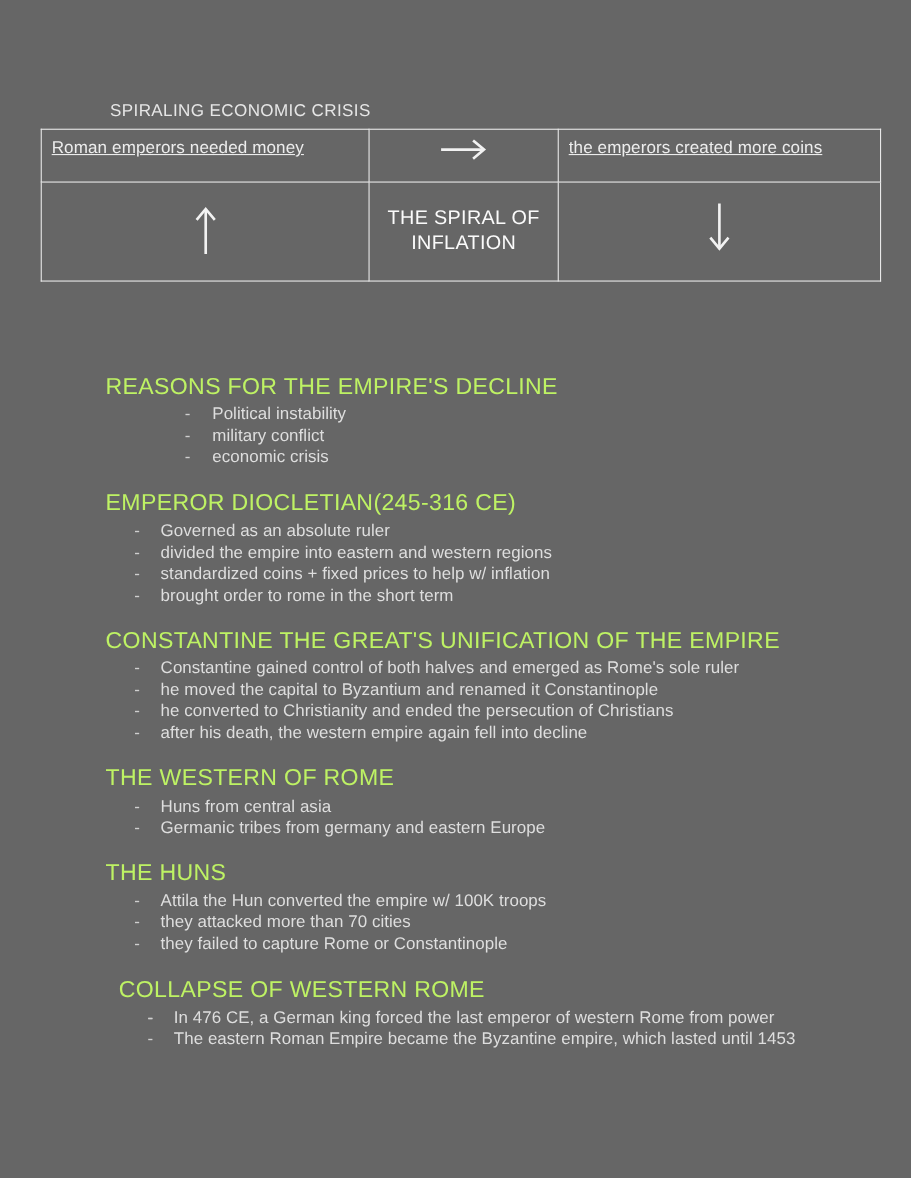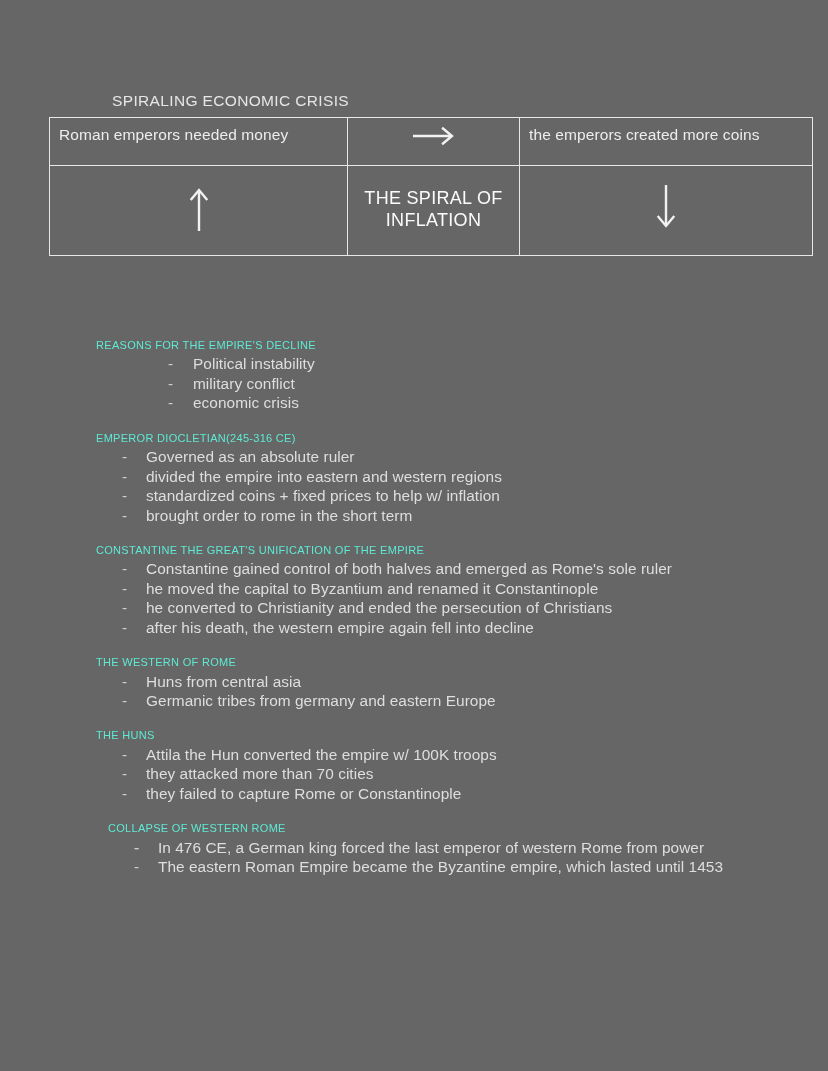--- a/index.html
+++ b/index.html
@@ -13,21 +13,21 @@
     background: #666666;
     font-family: "Liberation Sans", sans-serif;
     overflow: hidden;
     position: relative;
     -webkit-font-smoothing: antialiased;
   }
 
   
   .diagram-wrap {
     position: absolute;
-    left: 49px;
+    left: 37px;
     top: 92px;
     width: 763px;
   }
   .diagram-title {
     font-size: 15.5px;
     letter-spacing: 0.35px;
     color: #e6e6e6;
     padding-left: 63px;
     margin-bottom: 7px;
     white-space: nowrap;
@@ -41,21 +41,21 @@
     border: 1px solid #e8e8e8;
     color: #ececec;
     vertical-align: top;
     padding: 7px 9px 8px 9px;
   }
   .col-left   { width: 298px; }
   .col-mid    { width: 172px; }
   .col-right  { width: 293px; }
 
   .row-tall td { height: 74px; vertical-align: middle; }
-  .row-short td { height: 32px; }
+  .row-short td { height: 32px; text-decoration: underline; }
 
   .cell-text {
     font-size: 15.5px;
     line-height: 1.32;
     color: #ededed;
     letter-spacing: 0.1px;
   }
   .cell-center {
     text-align: center;
     vertical-align: middle;
@@ -83,23 +83,23 @@
   .notes {
     position: absolute;
     left: 96px;
     top: 338px;
     width: 700px;
   }
   .note-section { margin-bottom: 18px; }
   .note-section:last-child { margin-bottom: 0; margin-left: 12px; }
 
   .section-head {
-    font-size: 11px;
+    font-size: 21px;
     letter-spacing: 0.3px;
-    color: #5eead4;
+    color: #bef264;
     line-height: 1.3;
     margin-bottom: 2px;
     white-space: nowrap;
   }
   .bullets {
     list-style: none;
     margin: 0;
     padding: 0;
   }
   .bullets li {

